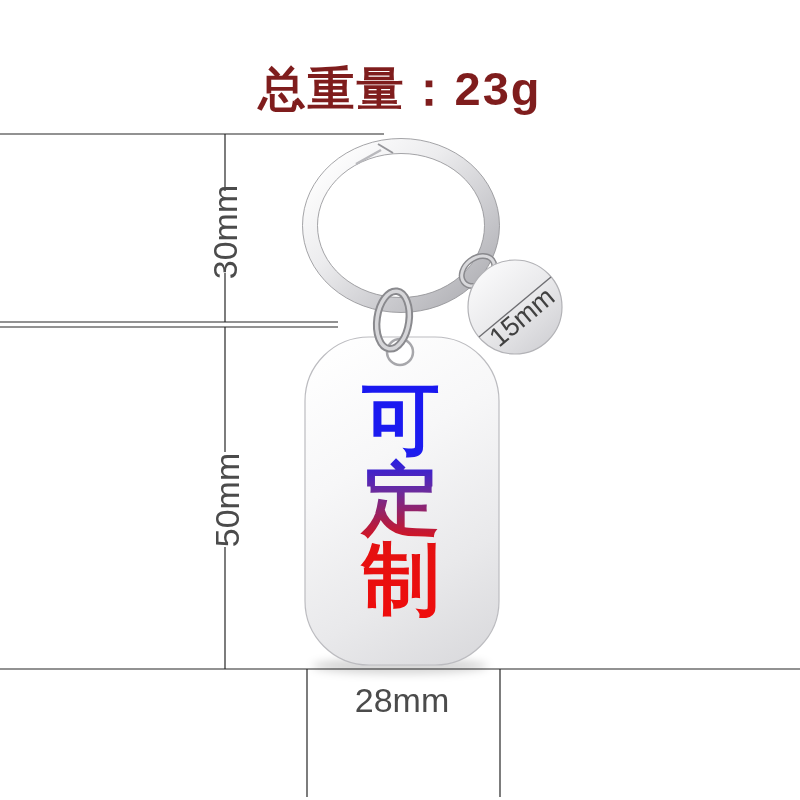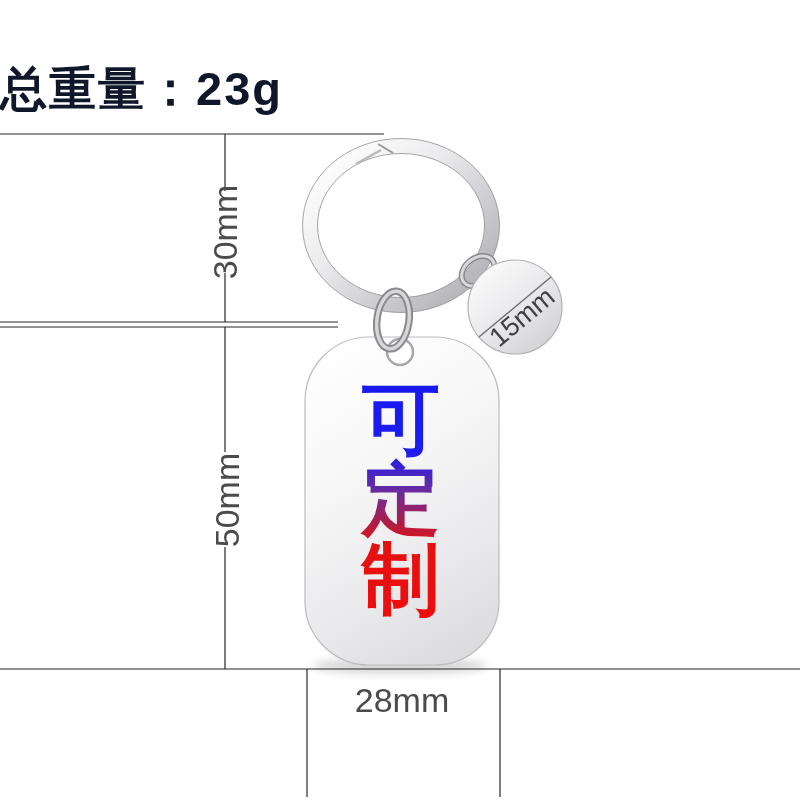--- a/index.html
+++ b/index.html
@@ -6,24 +6,25 @@
   #stage{
     position:relative;
     width:800px;height:800px;
     background:#ffffff;
     overflow:hidden;
     font-family:"Liberation Sans", sans-serif;
   }
   .weight-title{
     position:absolute;
     left:0;top:58px;width:800px;
+    text-align:center;
     font-size:47px;
     font-weight:700;
     letter-spacing:2px;
-    color:#0f172a;
+    color:#7f1d1d;
     font-family:"Liberation Sans", sans-serif;
   }
   svg{position:absolute;left:0;top:0;}
   .dim-label{
     font-family:"Liberation Sans", sans-serif;
     fill:#4b4b4b;
     font-size:34px;
   }
   .disc-label{
     font-family:"Liberation Sans", sans-serif;

